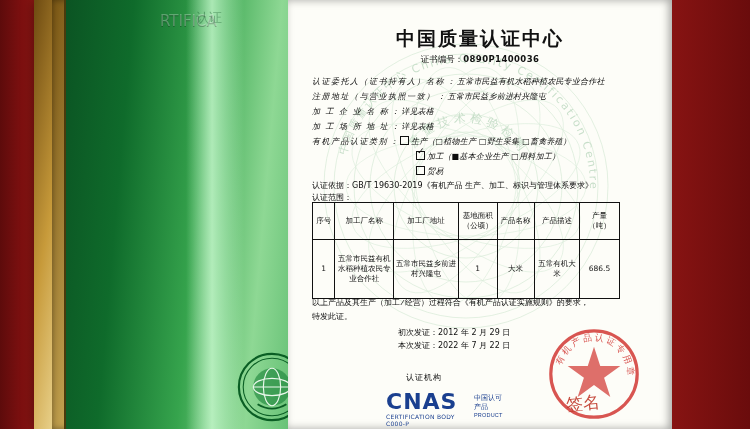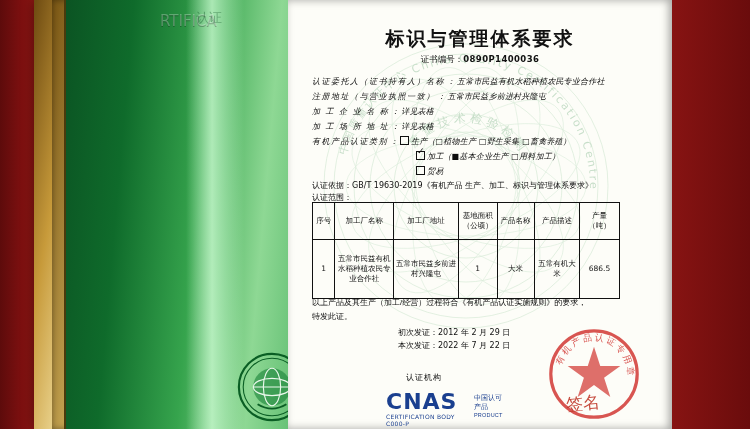--- a/index.html
+++ b/index.html
@@ -187,21 +187,21 @@
     padding: 1px 1px;
     line-height: 10px;
   }
   .tbl thead th { height: 34px; font-weight: normal; }
   .tbl tbody td { height: 56px; }
 
   .post-note {
     position: absolute;
     left: 24px; right: 16px;
     top: 296px;
-    font-family: Liberation Sans, sans-serif;
+    font-family: Liberation Mono, monospace;
     font-size: 8px;
     line-height: 14px;
     color: #0d0d0d;
   }
 
   .dates {
     position: absolute;
     left: 110px;
     top: 326px;
     font-family: "DejaVu Sans", sans-serif;
@@ -364,21 +364,21 @@
           <path id="wmpath" d="M150,150 m-124,0 a124,124 0 1,1 248,0 a124,124 0 1,1 -248,0" fill="none"></path>
           <text font-family="DejaVu Sans" font-size="11" fill="#4f9a60" letter-spacing="2">
             <textPath href="#wmpath" startOffset="4%">中国质量认证中心 China Quality Certification Centre</textPath>
           </text>
           <path id="wmpath2" d="M150,150 m-64,0 a64,64 0 1,1 128,0 a64,64 0 1,1 -128,0" fill="none"></path>
           <text font-family="DejaVu Sans" font-size="12" fill="#4f9a60" letter-spacing="4">
             <textPath href="#wmpath2" startOffset="10%">质量技术检验检测</textPath>
           </text>
         </svg>
 
-        <div class="cert-title">标识与管理体系要求</div>
+        <div class="cert-title">中国质量认证中心</div>
 
         <div class="cert-no">
           <span>证书编号：</span><b>0890P1400036</b>
         </div>
 
         <div class="field-block">
           <div class="field-row">
             <span class="field-label">认证委托人（证书持有人）名称</span>
             <span class="field-colon">：</span>
             <span class="field-value">五常市民益有机水稻种植农民专业合作社</span>

